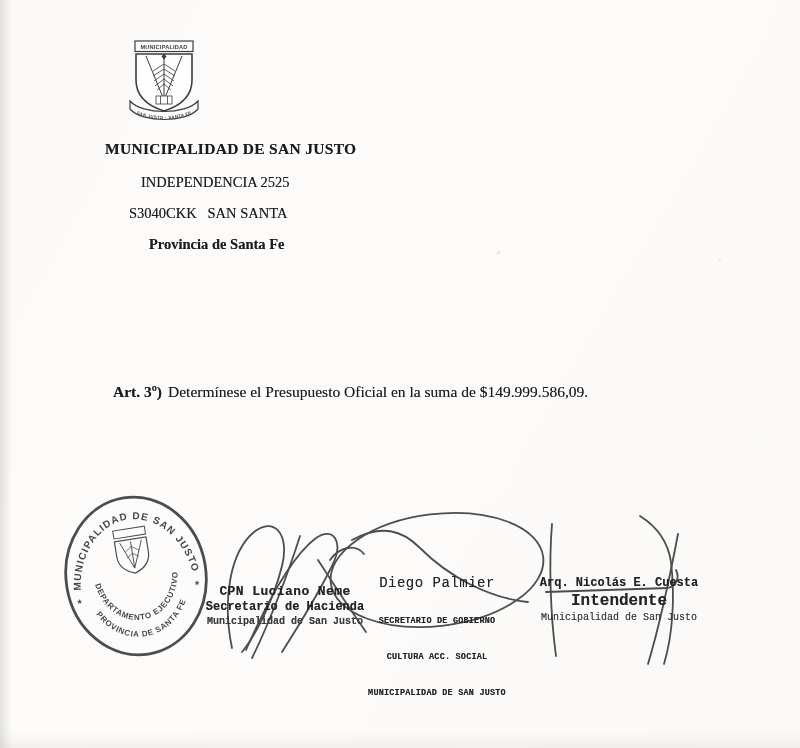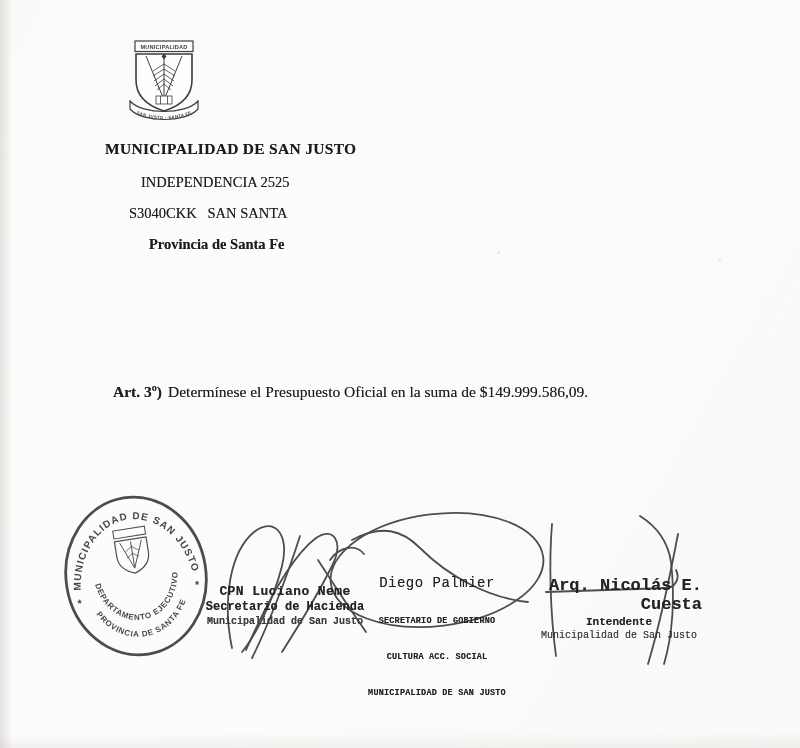--- a/index.html
+++ b/index.html
@@ -30,22 +30,22 @@
   .sigblock{text-align:center;font-family:Liberation Mono, monospace;color:#242424;
     text-shadow:0 0 .4px rgba(30,30,30,.5);}
   .sig1{left:196px;top:584px;width:178px;}
   .sig1 .name{font-size:13px;font-weight:600;letter-spacing:.4px;}
   .sig1 .l0{font-size:12px;font-weight:600;margin-top:1px;}
   .sig1 .l1{font-size:10px;font-weight:600;color:#3c3c3c;margin-top:2px;}
   .sig2{left:342px;top:575px;width:190px;}
   .sig2 .name{font-size:14px;font-weight:500;letter-spacing:.5px;}
   .sig2 .l0,.sig2 .l1,.sig2 .l2{font-size:8.5px;font-weight:700;line-height:11px;letter-spacing:.2px;margin-top:25px;}
   .sig3{left:536px;top:576px;width:166px;}
-  .sig3 .name{font-size:17px;font-weight:600;text-align:right;}
-  .sig3 .l0{font-size:11px;font-weight:600;margin-top:2px;}
+  .sig3 .name{font-size:12px;font-weight:600;}
+  .sig3 .l0{font-size:16px;font-weight:600;margin-top:2px;}
   .sig3 .l1{font-size:10px;font-weight:500;margin-top:2px;color:#383838;}
 
   svg{display:block;}
 </style>
 </head>
 <body>
 
 <div class="page">
   <div class="abs edge-left"></div>
   <div class="abs edge-bottom"></div>

